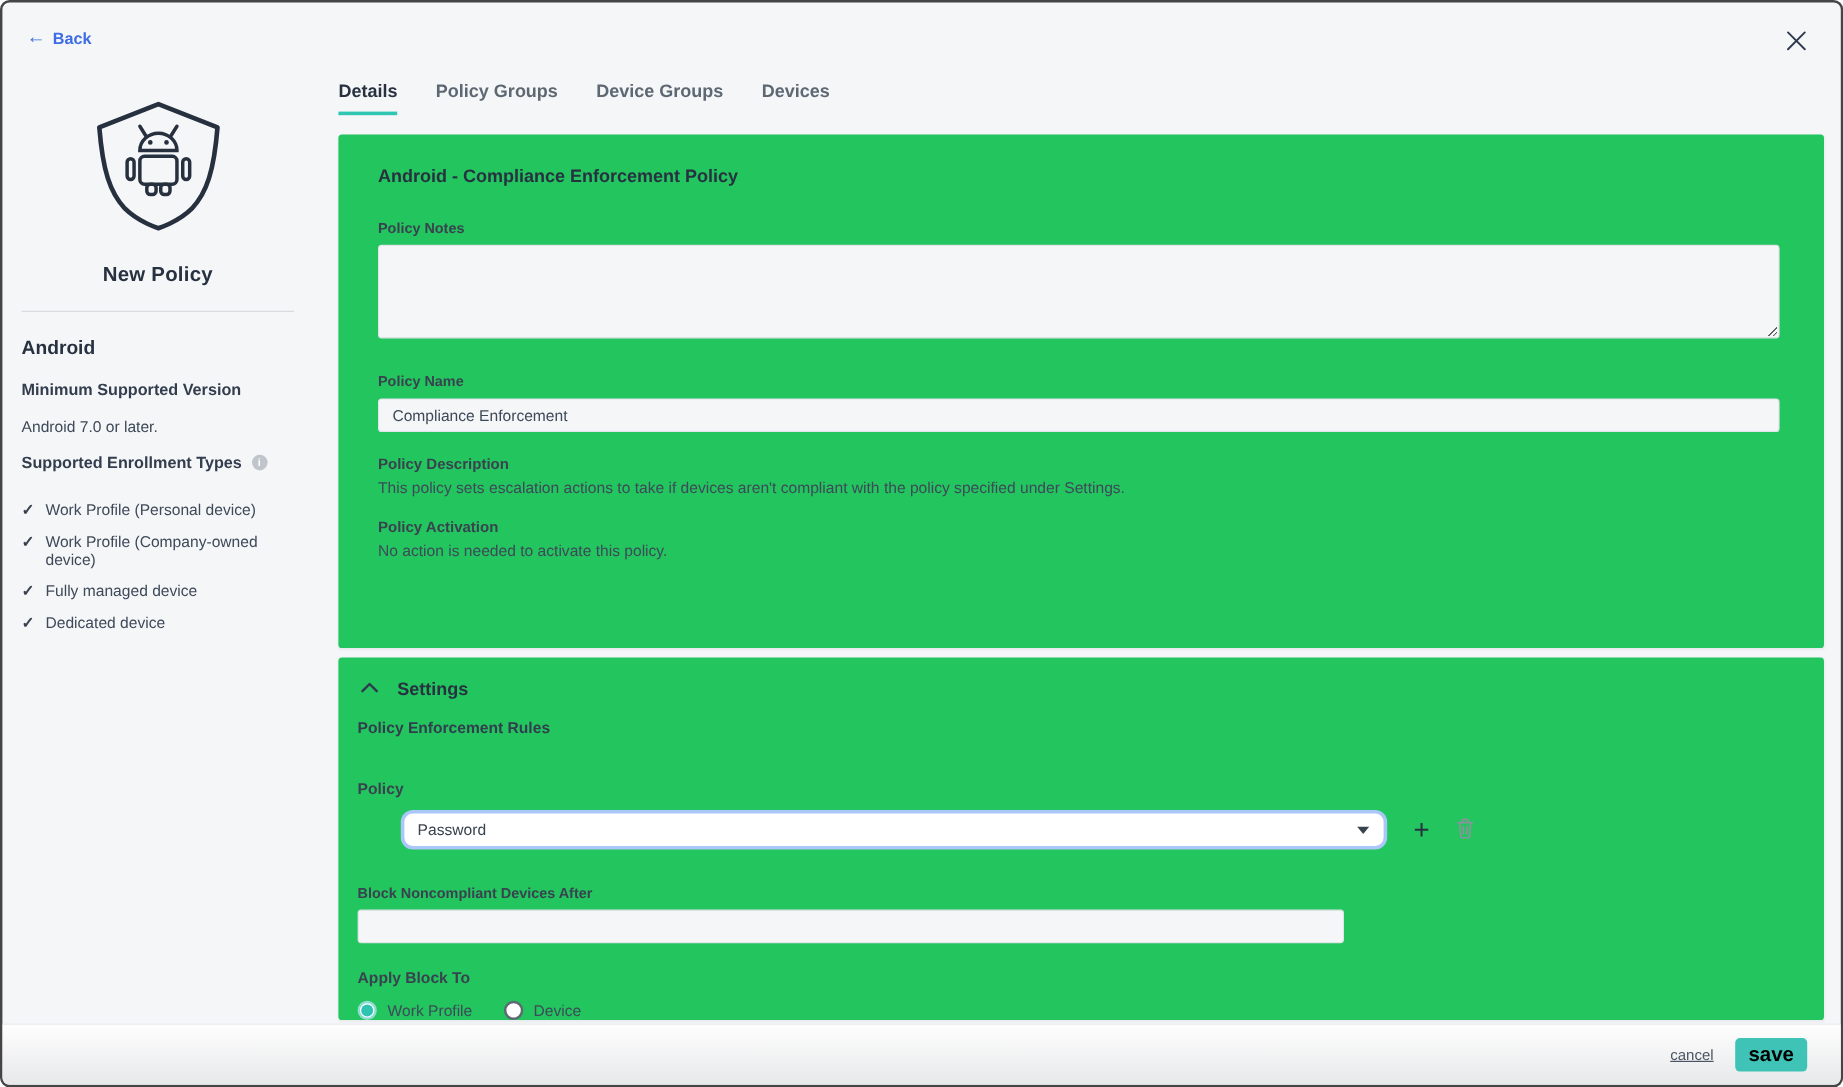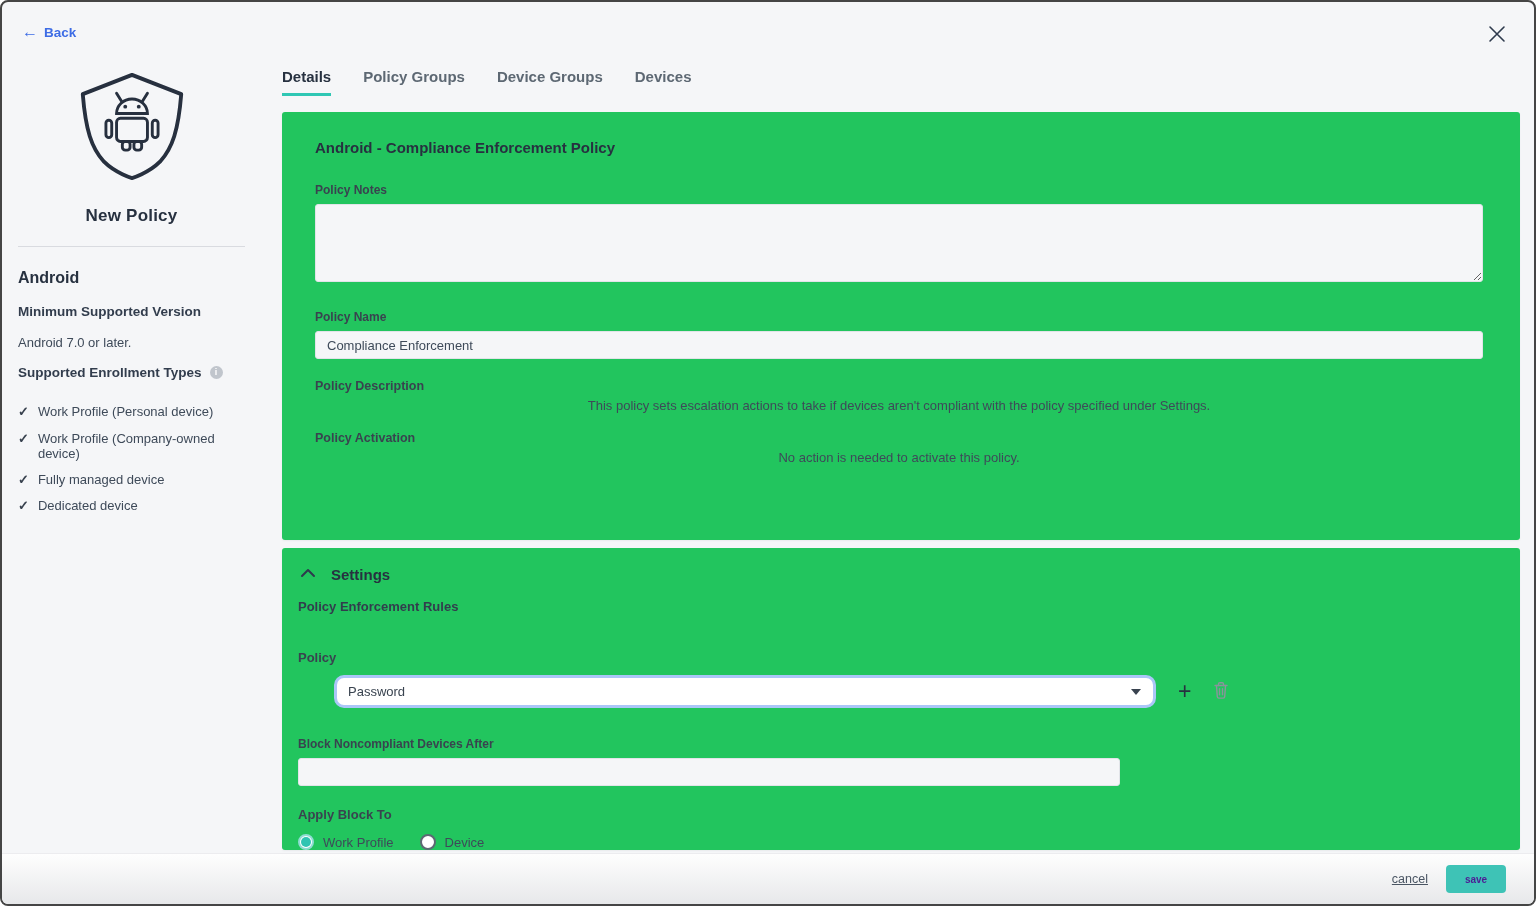--- a/index.html
+++ b/index.html
@@ -15,21 +15,21 @@
     position:absolute; left:20px; top:22px; display:flex; align-items:center; gap:6px;
     color:#3d6ce5; font-size:13.5px; font-weight:700; cursor:pointer; text-decoration:none;
   }
   .back-arrow { font-size:16px; line-height:1; }
   .close-btn {
     position:absolute; right:24px; top:20px; width:26px; height:26px;
     background:none; border:none; cursor:pointer; padding:0;
   }
 
   
-  .sidebar { position:absolute; left:16px; top:68px; width:227px; }
+  .sidebar { position:absolute; left:16px; top:80px; width:227px; }
   .shield-wrap { text-align:center; margin-bottom:20px; }
   .policy-title { text-align:center; font-size:17px; font-weight:700; color:#273140; letter-spacing:.2px; }
   .sidebar-divider { border:none; border-top:1px solid #d9dbe0; margin:20px 0 22px 0; }
   .platform-name { font-size:16px; font-weight:700; color:#273140; margin-bottom:17px; }
   .side-label { font-size:13.5px; font-weight:700; color:#323d4d; margin-bottom:16px; }
   .side-text { font-size:13px; color:#3e4a59; margin-bottom:15px; }
   .enroll-row { display:flex; align-items:center; gap:8px; margin-bottom:13px; }
   .info-icon {
     display:inline-block; width:13px; height:13px; border-radius:50%;
     background:#c0c5cc; color:#fff; font-size:9px; font-weight:700;
@@ -56,21 +56,21 @@
     font-family:"Liberation Sans", sans-serif; font-size:13px; color:#3e4a59; padding:0 11px;
   }
   .notes-area {
     width:100%; height:78px; background:#f5f6f8; border:1px solid #e2e4e9; border-radius:3px;
     font-family:"Liberation Sans", sans-serif; font-size:13px; color:#3e4a59; padding:8px 11px;
     resize:both;
   }
   .fgroup { margin-bottom:20px; }
   .desc-block { margin-bottom:18px; }
   .desc-label { font-size:12.5px; font-weight:700; color:#39434f; margin-bottom:5px; }
-  .desc-text { font-size:13px; color:#3e4a59;text-align:center; }
+  .desc-text { font-size:13px; color:#3e4a59; }
 
   .settings-card { margin-top:8px; padding:16px 16px 0 16px; height:302px; }
   .settings-head { display:flex; align-items:flex-end; gap:13px; margin-bottom:16px; }
   .collapse-btn { background:none; border:none; cursor:pointer; padding:2px; display:flex; }
   .settings-title { font-size:15px; font-weight:700; color:#273140; }
   .rules-label { font-size:13px; font-weight:700; color:#323d4d; margin-bottom:36px; }
   .policy-label { font-size:13px; font-weight:700; color:#39434f; margin-bottom:10px; }
   .select-row { display:flex; align-items:center; gap:22px; margin-bottom:29px; }
   .policy-select {
     width:822px; height:33px; background:#fff; border:3px solid #abc6f8; border-radius:10px;
@@ -93,21 +93,21 @@
 
   
   .footer {
     position:absolute; left:0; right:0; bottom:0; height:51px;
     background:linear-gradient(#fefefe, #e7e8ea); border-top:1px solid #ececef;
     display:flex; align-items:center; justify-content:flex-end; gap:18px; padding-right:28px;
   }
   .cancel-link { font-size:12.5px; color:#4a5563; text-decoration:underline; cursor:pointer; }
   .save-btn {
     width:60px; height:28px; background:#3ec3b6; border:none; border-radius:4px;
-    font-family:"Liberation Sans", sans-serif; font-size:10px; font-weight:700; color:#4c1d95; cursor:pointer;
+    font-family:"Liberation Sans", sans-serif; font-size:17px; font-weight:700; color:#000000; cursor:pointer;
   }
 </style>
 </head>
 <body>
 
 <div class="frame">
 
   <a class="back-link">
     <span class="back-arrow">←</span>
     <span>Back</span>

